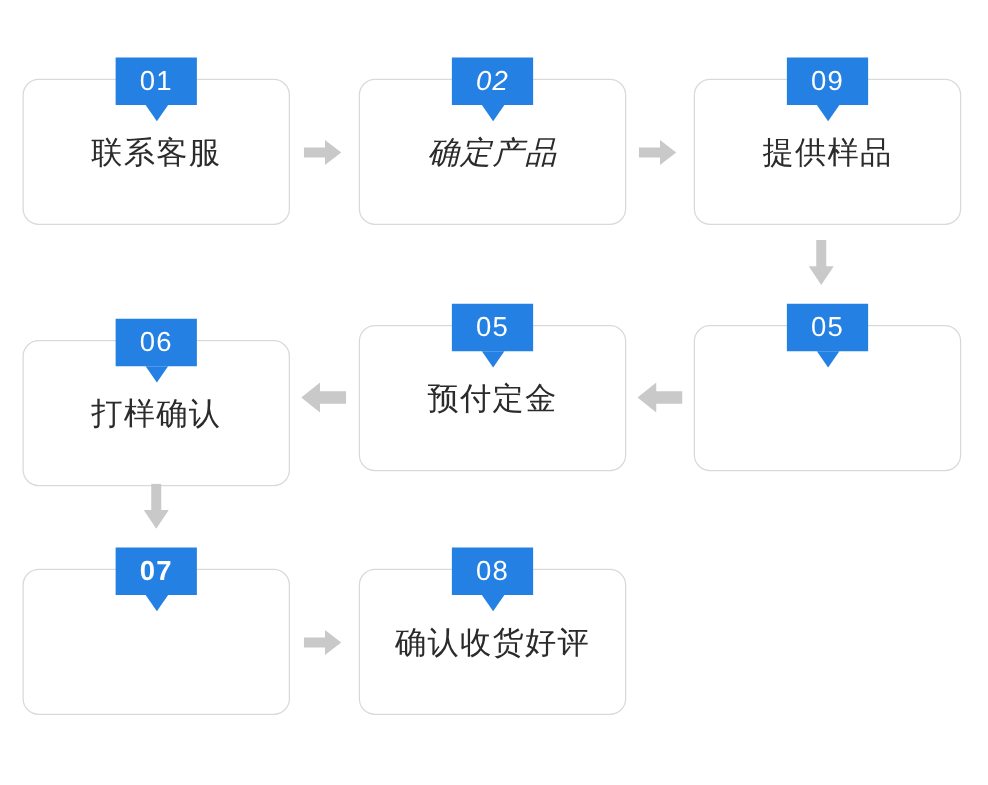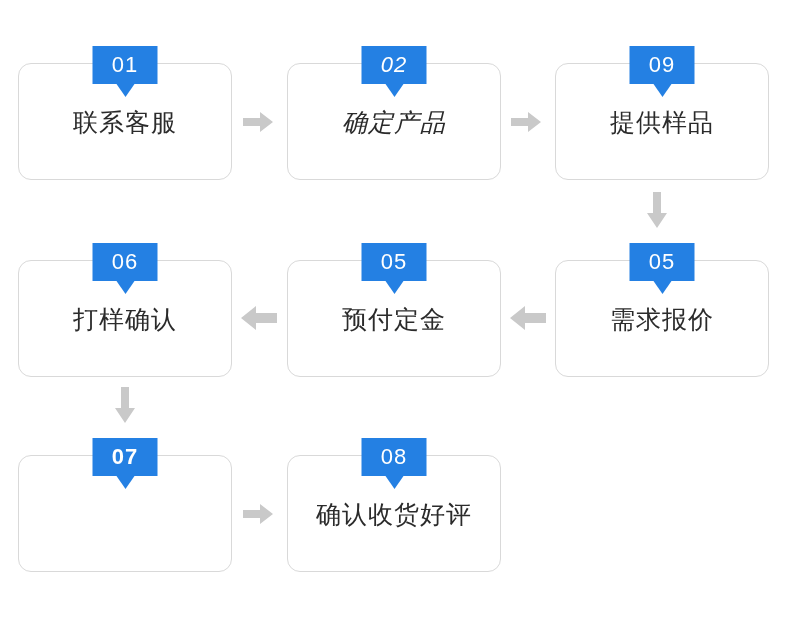--- a/index.html
+++ b/index.html
@@ -109,21 +109,21 @@
     <div class="badge">09</div>
     <div class="step-label">提供样品</div>
   </div>
 
   <div class="arrow" style="left:647px; top:192px;">
     <svg width="20" height="36" viewBox="0 0 20 36" aria-hidden="true">
       <path d="M6 0 L14 0 L14 21 L20 21 L10 36 L0 21 L6 21 Z" fill="#c9c9c9"></path>
     </svg>
   </div>
 
-  <div class="step" style="left:18px; top:260px;padding-left:48px;">
+  <div class="step" style="left:18px; top:272px;padding-left:48px;">
     <div class="badge">06</div>
     <div class="step-label">打样确认</div>
   </div>
 
   <div class="arrow" style="left:241px; top:306px;">
     <svg width="36" height="24" viewBox="0 0 36 24" aria-hidden="true">
       <path d="M36 7 L15 7 L15 0 L0 12 L15 24 L15 17 L36 17 Z" fill="#c9c9c9"></path>
     </svg>
   </div>
 
@@ -133,21 +133,20 @@
   </div>
 
   <div class="arrow" style="left:510px; top:306px;">
     <svg width="36" height="24" viewBox="0 0 36 24" aria-hidden="true">
       <path d="M36 7 L15 7 L15 0 L0 12 L15 24 L15 17 L36 17 Z" fill="#c9c9c9"></path>
     </svg>
   </div>
 
   <div class="step" style="left:555px; top:260px;">
     <div class="badge">05</div>
-    <div class="step-label">需求报价</div>
   </div>
 
   <div class="arrow" style="left:115px; top:387px;">
     <svg width="20" height="36" viewBox="0 0 20 36" aria-hidden="true">
       <path d="M6 0 L14 0 L14 21 L20 21 L10 36 L0 21 L6 21 Z" fill="#c9c9c9"></path>
     </svg>
   </div>
 
   <div class="step" style="left:18px; top:455px;font-weight:bold;">
     <div class="badge">07</div>

